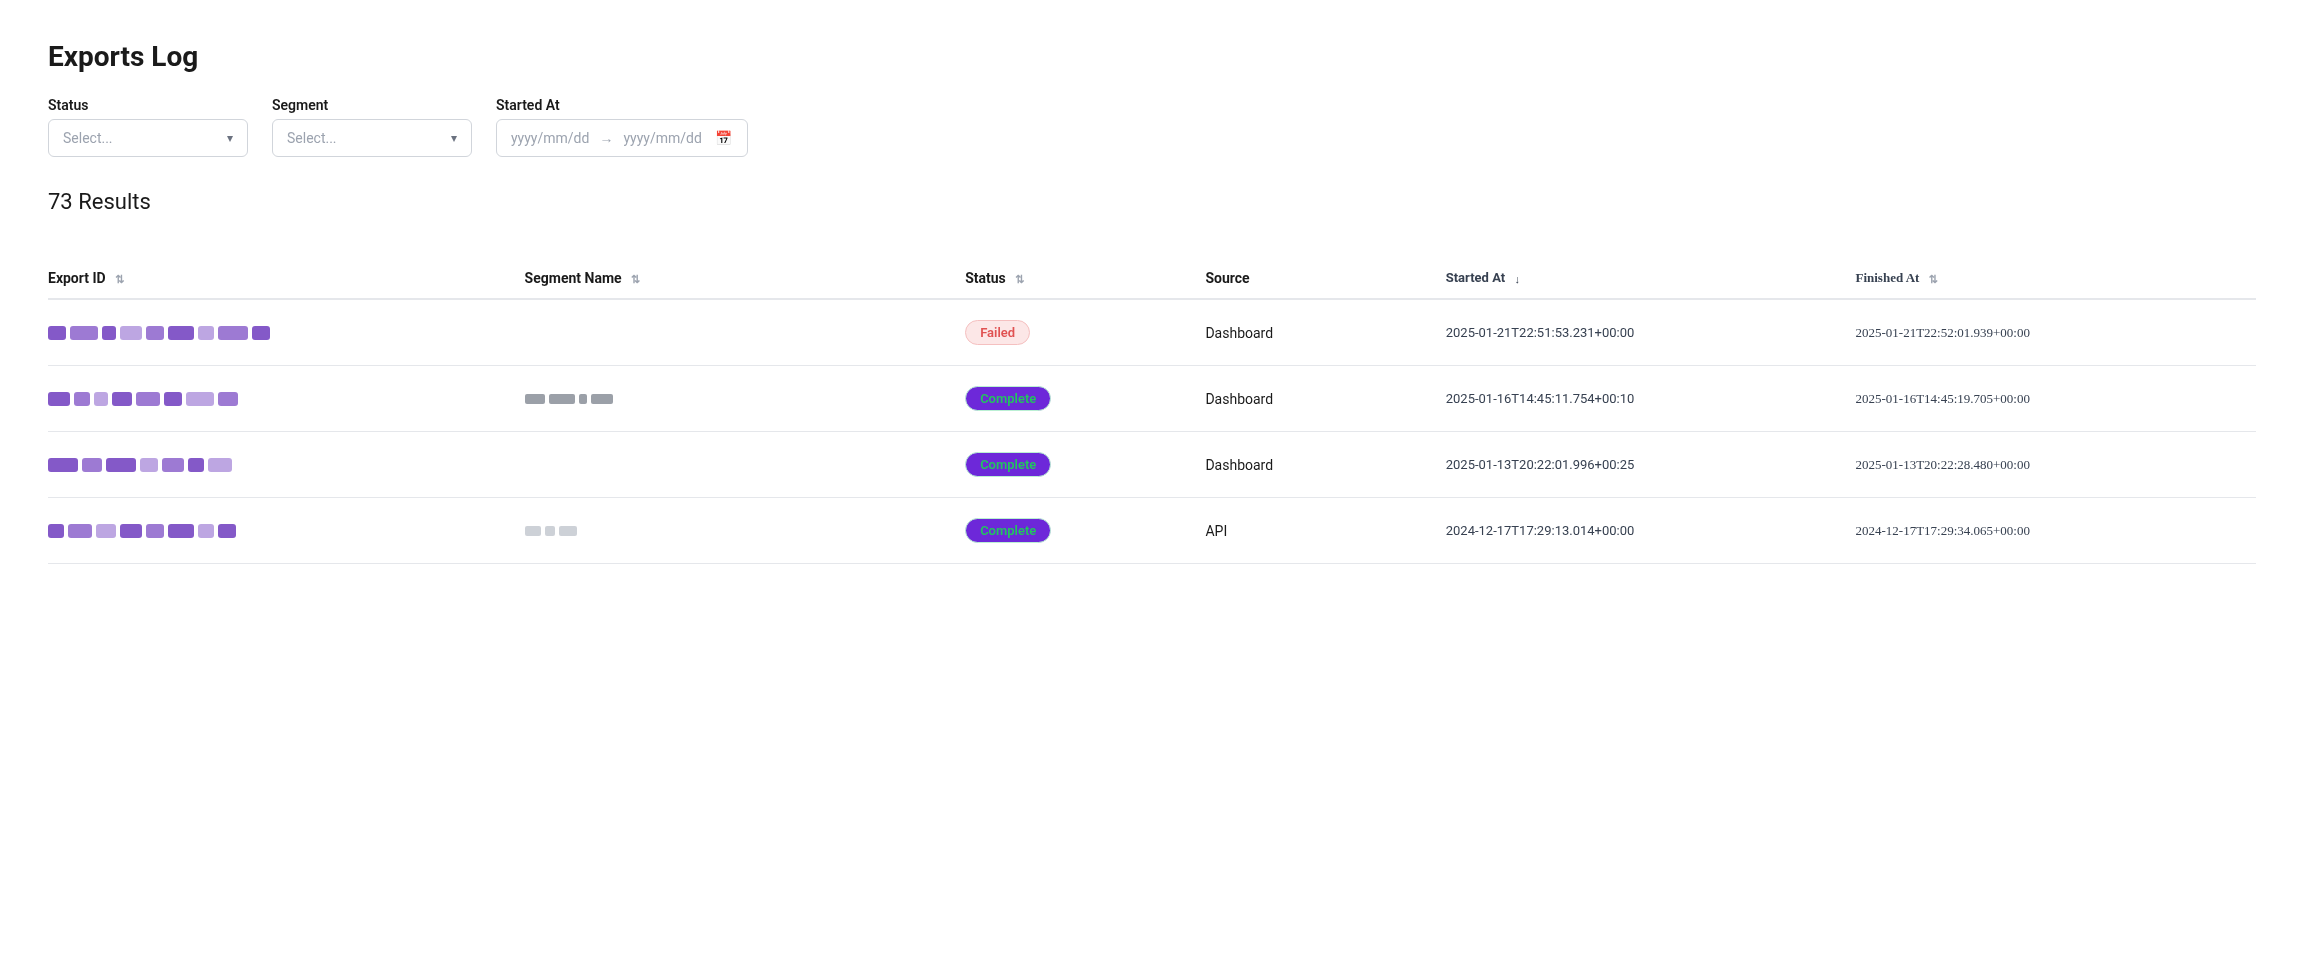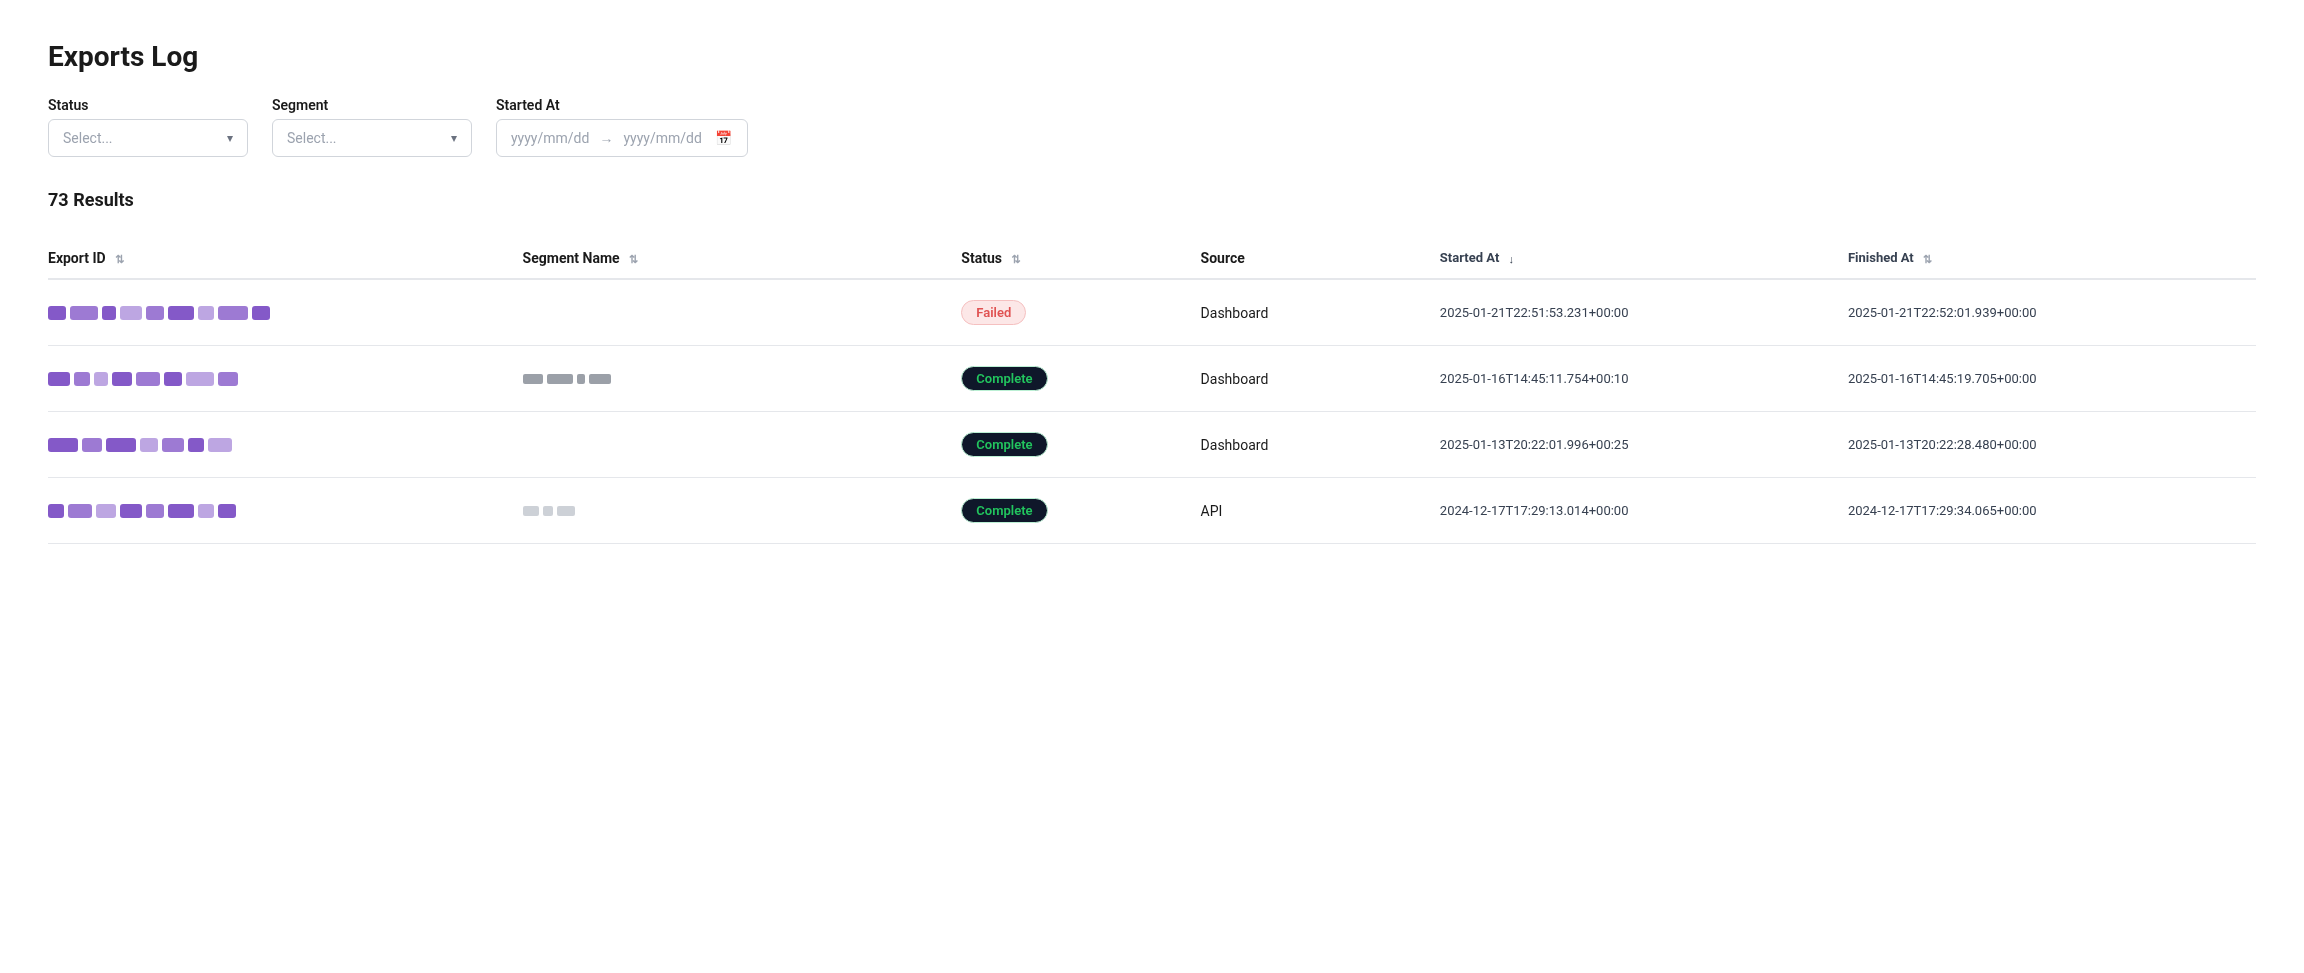--- a/index.html
+++ b/index.html
@@ -60,23 +60,23 @@
       cursor: pointer;
     }
     .date-range-input .arrow {
       color: #9ca3af;
     }
     .date-range-input .cal-icon {
       color: #6b7280;
       margin-left: 4px;
     }
     .results-count {
-      font-size: 18px;
-      font-weight: 700;
-      margin-bottom: 28px;
+      font-size: 22px;
+      font-weight: 400;
+      margin-bottom: 44px;
     }
     table {
       width: 100%;
       border-collapse: collapse;
     }
     thead tr {
       border-bottom: 2px solid #e5e7eb;
     }
     thead th {
       text-align: left;
@@ -118,20 +118,21 @@
     }
     .started-at-cell {
       min-width: 200px;
       font-size: 13px;
       color: #374151;
     }
     .finished-at-cell {
       min-width: 200px;
       font-size: 13px;
       color: #374151;
+      font-family: Liberation Serif, serif;
     }
 
     
     .redacted-id {
       display: flex;
       align-items: center;
       gap: 4px;
       flex-wrap: wrap;
     }
     .redacted-block {
@@ -173,21 +174,21 @@
       border-radius: 20px;
       font-size: 13px;
       font-weight: 600;
     }
     .badge-failed {
       background: #fce7e7;
       color: #e05252;
       border: 1px solid #f5c0c0;
     }
     .badge-complete {
-      background: #0f172a;
+      background: #6d28d9;
       color: #22c55e;
       border: 1px solid #bbf0d4;
     }
   </style>
 </head>
 <body>
 
 <h1 class="page-title">Exports Log</h1>
 
 <div class="filters">

